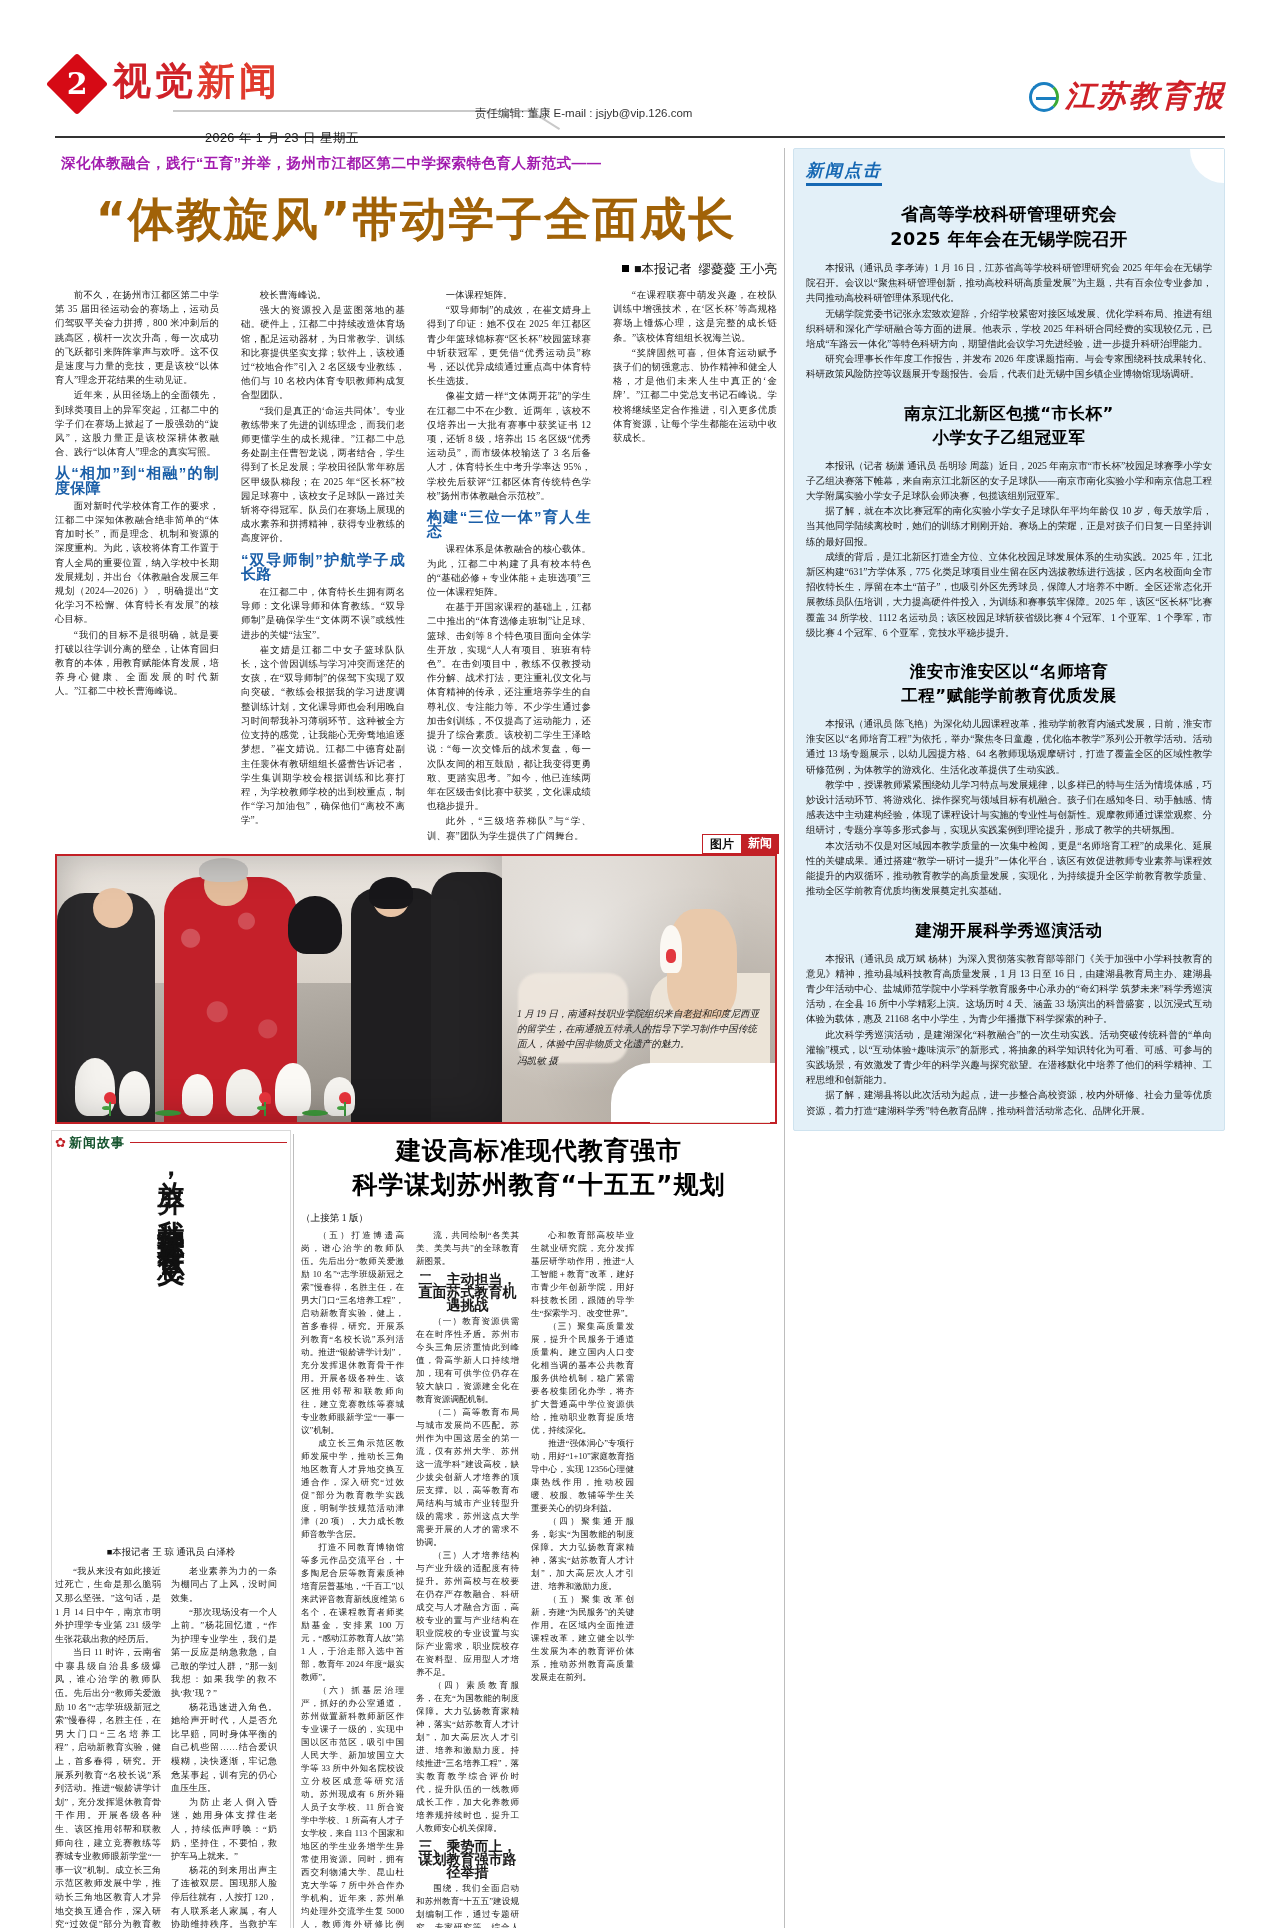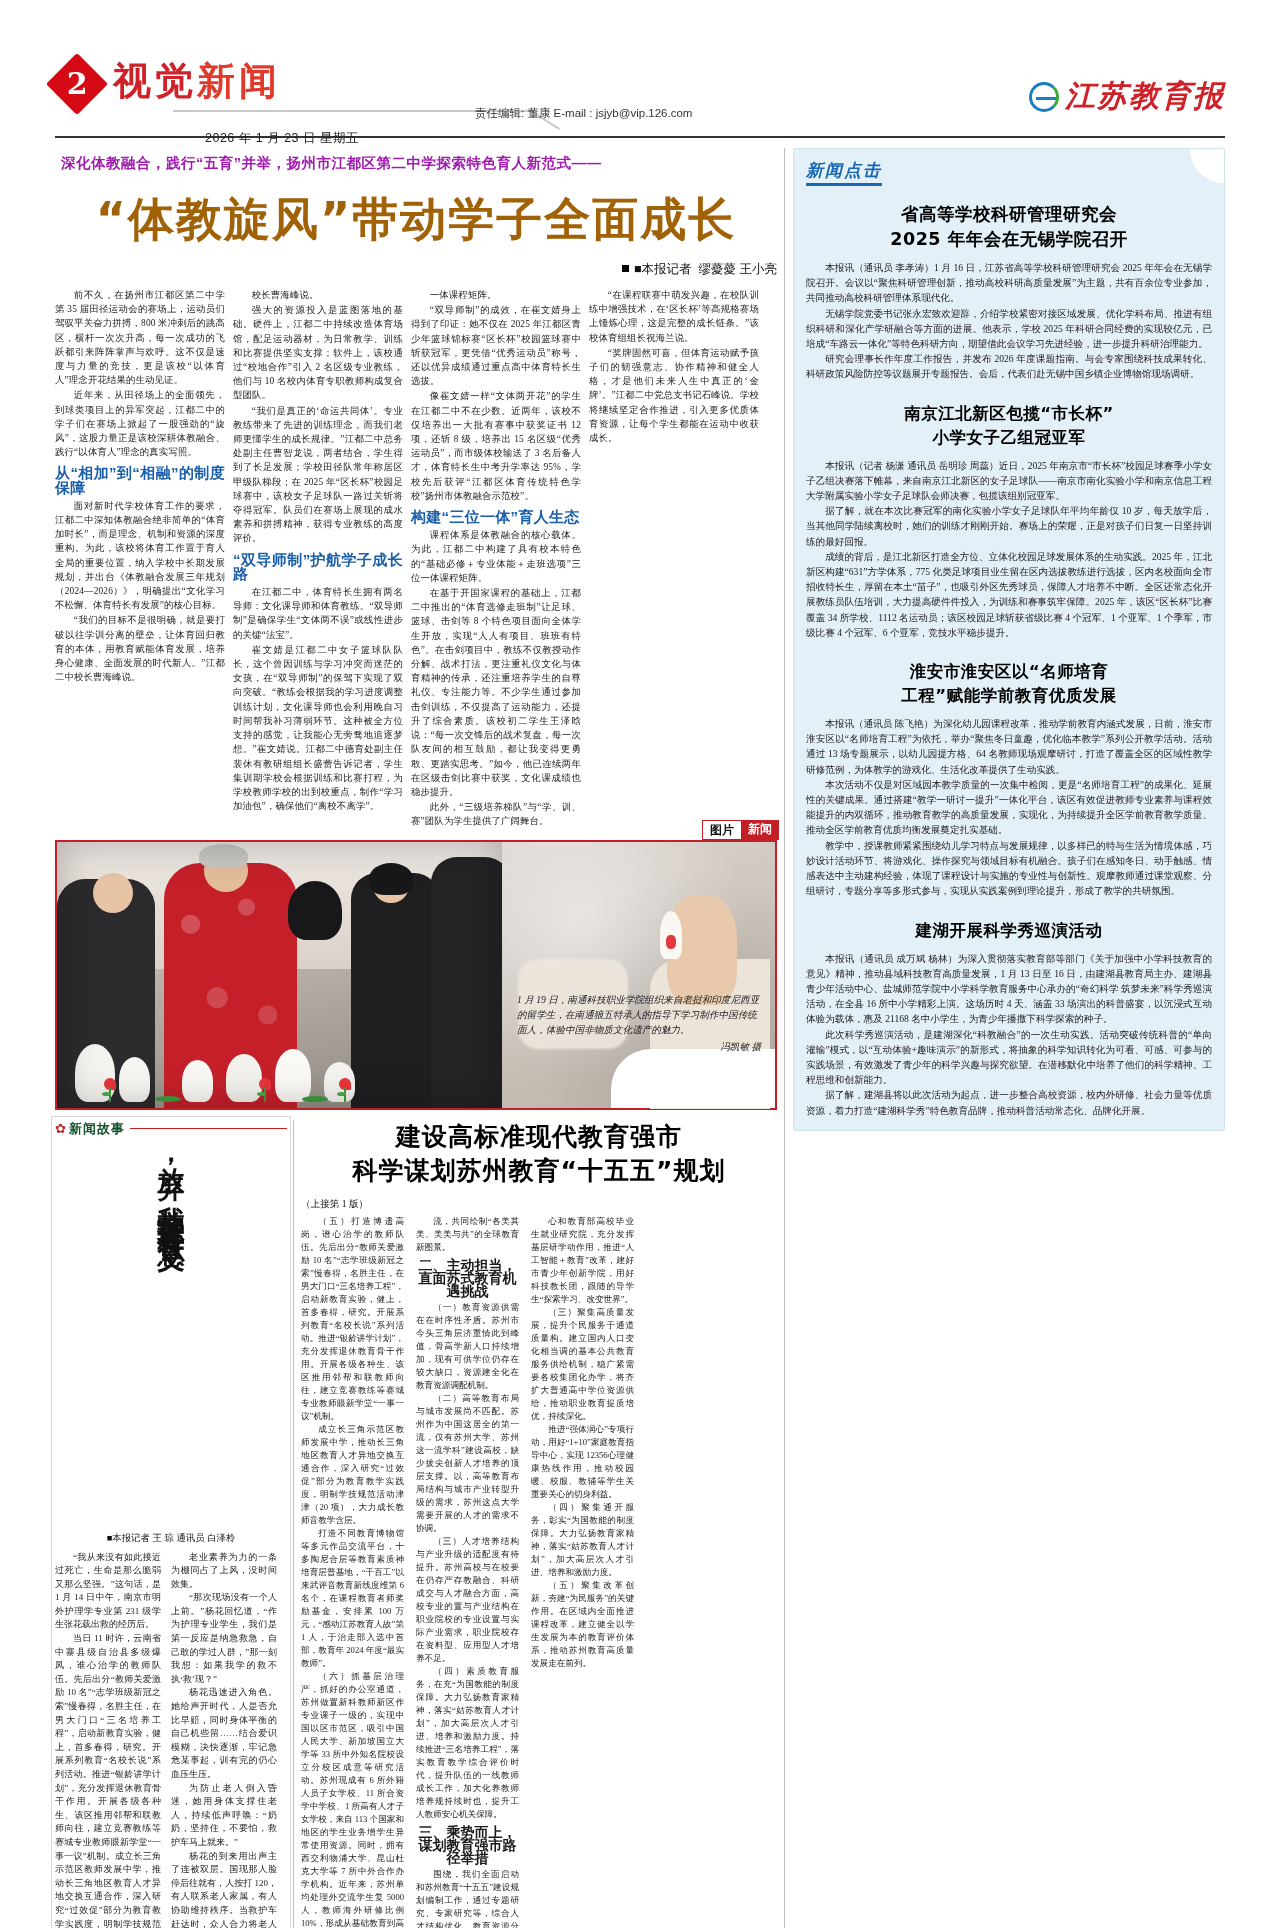--- a/index.html
+++ b/index.html
@@ -90,21 +90,21 @@
     font-size: 46px; font-weight: 700; text-align: center;
     letter-spacing: 2px; margin: 14px 0 10px 0; color: #a16207;
   }
   .byline {
     text-align: right; font-size: 12.5px; margin-bottom: 10px;
     font-family: "Liberation Sans", sans-serif;
   }
   .byline .sq { display: inline-block; width: 7px; height: 7px; background: #000; margin-right: 5px; vertical-align: 1px;}
 
   
-  .art4 { display: flex; gap: 8px; }
+  .art4 { display: flex; gap: 22px; }
   .art4 .c { width: 170px; }
   .txt {
     font-size: 9.4px; line-height: 14.2px; text-align: justify;
     color: #1a1a1a; letter-spacing: .15px;
     font-family: "Liberation Serif", serif;
   }
   .txt p { text-indent: 2em; margin-bottom: 1px; }
   .sub-h {
     font-size: 15px; font-weight: 700; color: #1b5fa8;
     margin: 7px 0 4px 0; letter-spacing: .3px;
@@ -115,21 +115,21 @@
   .photo-block { position: relative; margin-top: 10px; }
   .photo-frame { border: 2px solid #c22026; padding: 0; position: relative; height: 270px; display: flex; }
   .photo-main { width: 445px; height: 266px; position: relative; overflow: hidden; }
   .photo-right { flex: 1; position: relative; }
   .ph-caption {
     position: absolute; left: 452px; top: 150px; width: 260px;
     font-size: 9.6px; line-height: 15px; color: #1a1a1a;
     font-style: italic; padding: 0 8px;
     font-family: "Liberation Serif", serif;
   }
-  .ph-credit { text-align: right; margin-top: 2px; font-size: 9.6px; }
+  .ph-credit { margin-top: 2px; font-size: 9.6px; }
   .pic-tag {
     position: absolute; right: -2px; top: -20px; display: flex; height: 20px;
   }
   .pic-tag .a {
     background: #fff; color: #111; border: 1px solid #c22026; border-right: none;
     padding: 1px 7px; font-size: 12px; font-weight: 700;
     font-family: "Liberation Sans", sans-serif;
   }
   .pic-tag .b {
     background: #c22026; color: #fff; padding: 1px 7px;
@@ -498,22 +498,22 @@
 
         <div class="side-sep"></div>
 
         <div>
           <div class="side-head small">
               <div>淮安市淮安区以“名师培育</div>
               <div>工程”赋能学前教育优质发展</div>
             </div>
           <div class="side-txt">
               <p>本报讯（通讯员  陈飞艳）为深化幼儿园课程改革，推动学前教育内涵式发展，日前，淮安市淮安区以“名师培育工程”为依托，举办“聚焦冬日童趣，优化临本教学”系列公开教学活动。活动通过 13 场专题展示，以幼儿园提方格、64 名教师现场观摩研讨，打造了覆盖全区的区域性教学研修范例，为体教学的游戏化、生活化改革提供了生动实践。</p>
+              <p>教学中，授课教师紧紧围绕幼儿学习特点与发展规律，以多样已的特与生活为情境体感，巧妙设计活动环节、将游戏化、操作探究与领域目标有机融合。孩子们在感知冬日、动手触感、情感表达中主动建构经验，体现了课程设计与实施的专业性与创新性。观摩教师通过课堂观察、分组研讨，专题分享等多形式参与，实现从实践案例到理论提升，形成了教学的共研氛围。</p>
               <p>本次活动不仅是对区域园本教学质量的一次集中检阅，更是“名师培育工程”的成果化、延展性的关键成果。通过搭建“教学一研讨一提升”一体化平台，该区有效促进教师专业素养与课程效能提升的内双循环，推动教育教学的高质量发展，实现化，为持续提升全区学前教育教学质量、推动全区学前教育优质均衡发展奠定扎实基础。</p>
-              <p>教学中，授课教师紧紧围绕幼儿学习特点与发展规律，以多样已的特与生活为情境体感，巧妙设计活动环节、将游戏化、操作探究与领域目标有机融合。孩子们在感知冬日、动手触感、情感表达中主动建构经验，体现了课程设计与实施的专业性与创新性。观摩教师通过课堂观察、分组研讨，专题分享等多形式参与，实现从实践案例到理论提升，形成了教学的共研氛围。</p>
             </div>
         </div>
 
         <div class="side-sep"></div>
 
         <div>
           <div class="side-head small">
               <div>建湖开展科学秀巡演活动</div>
             </div>
           <div class="side-txt">

